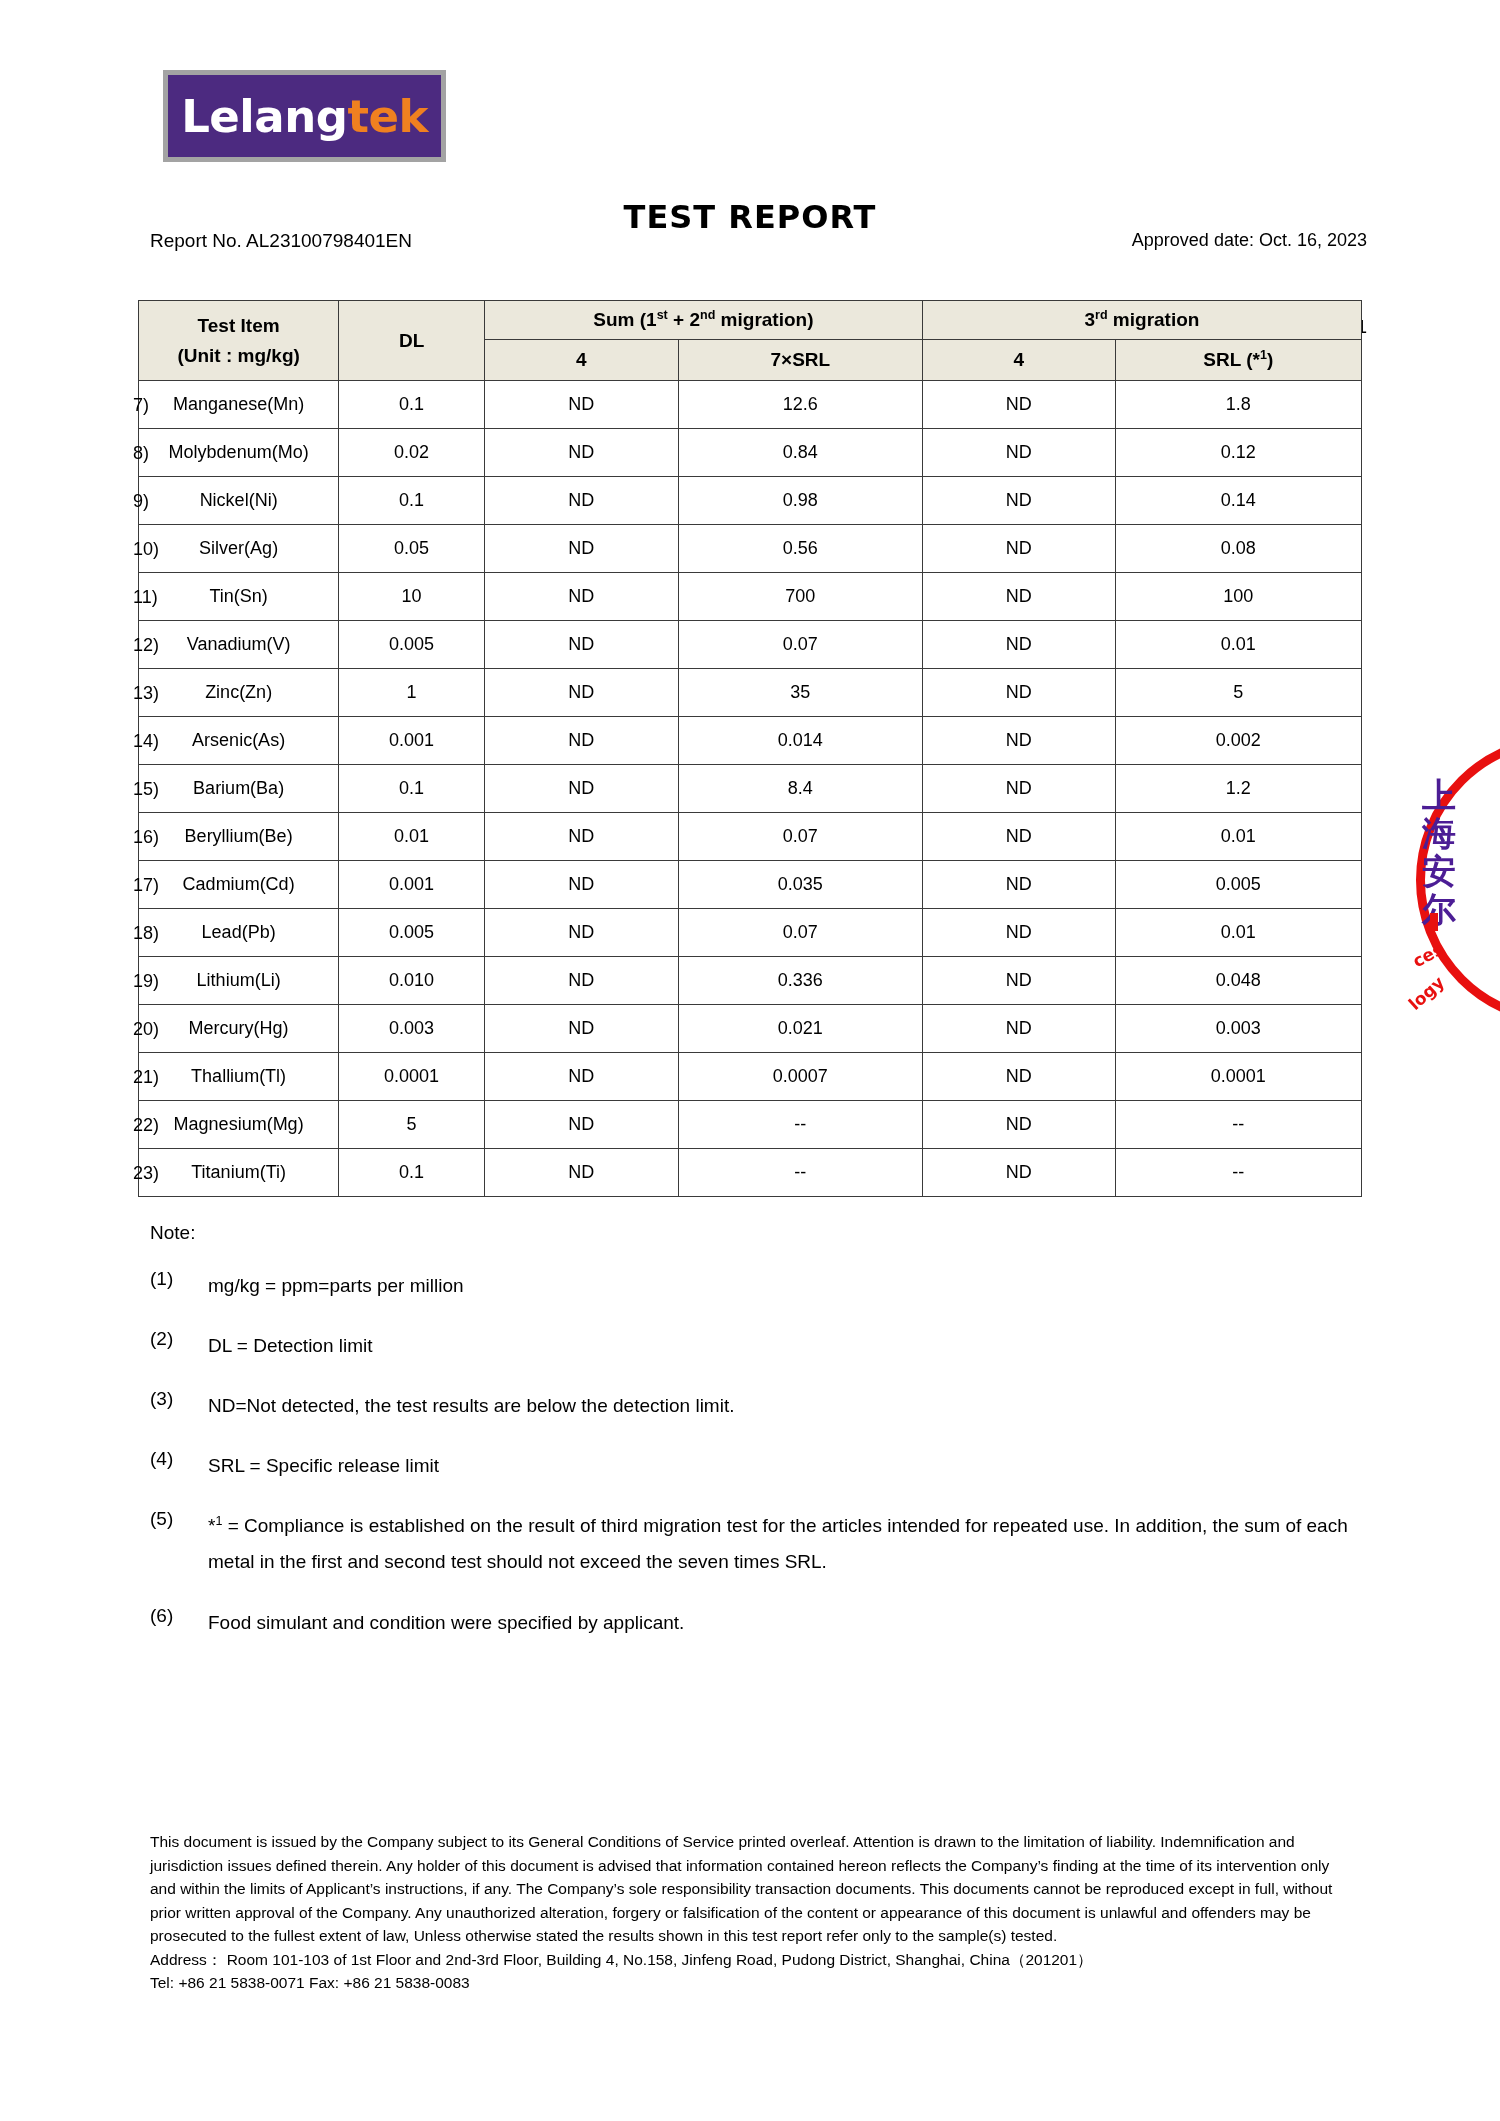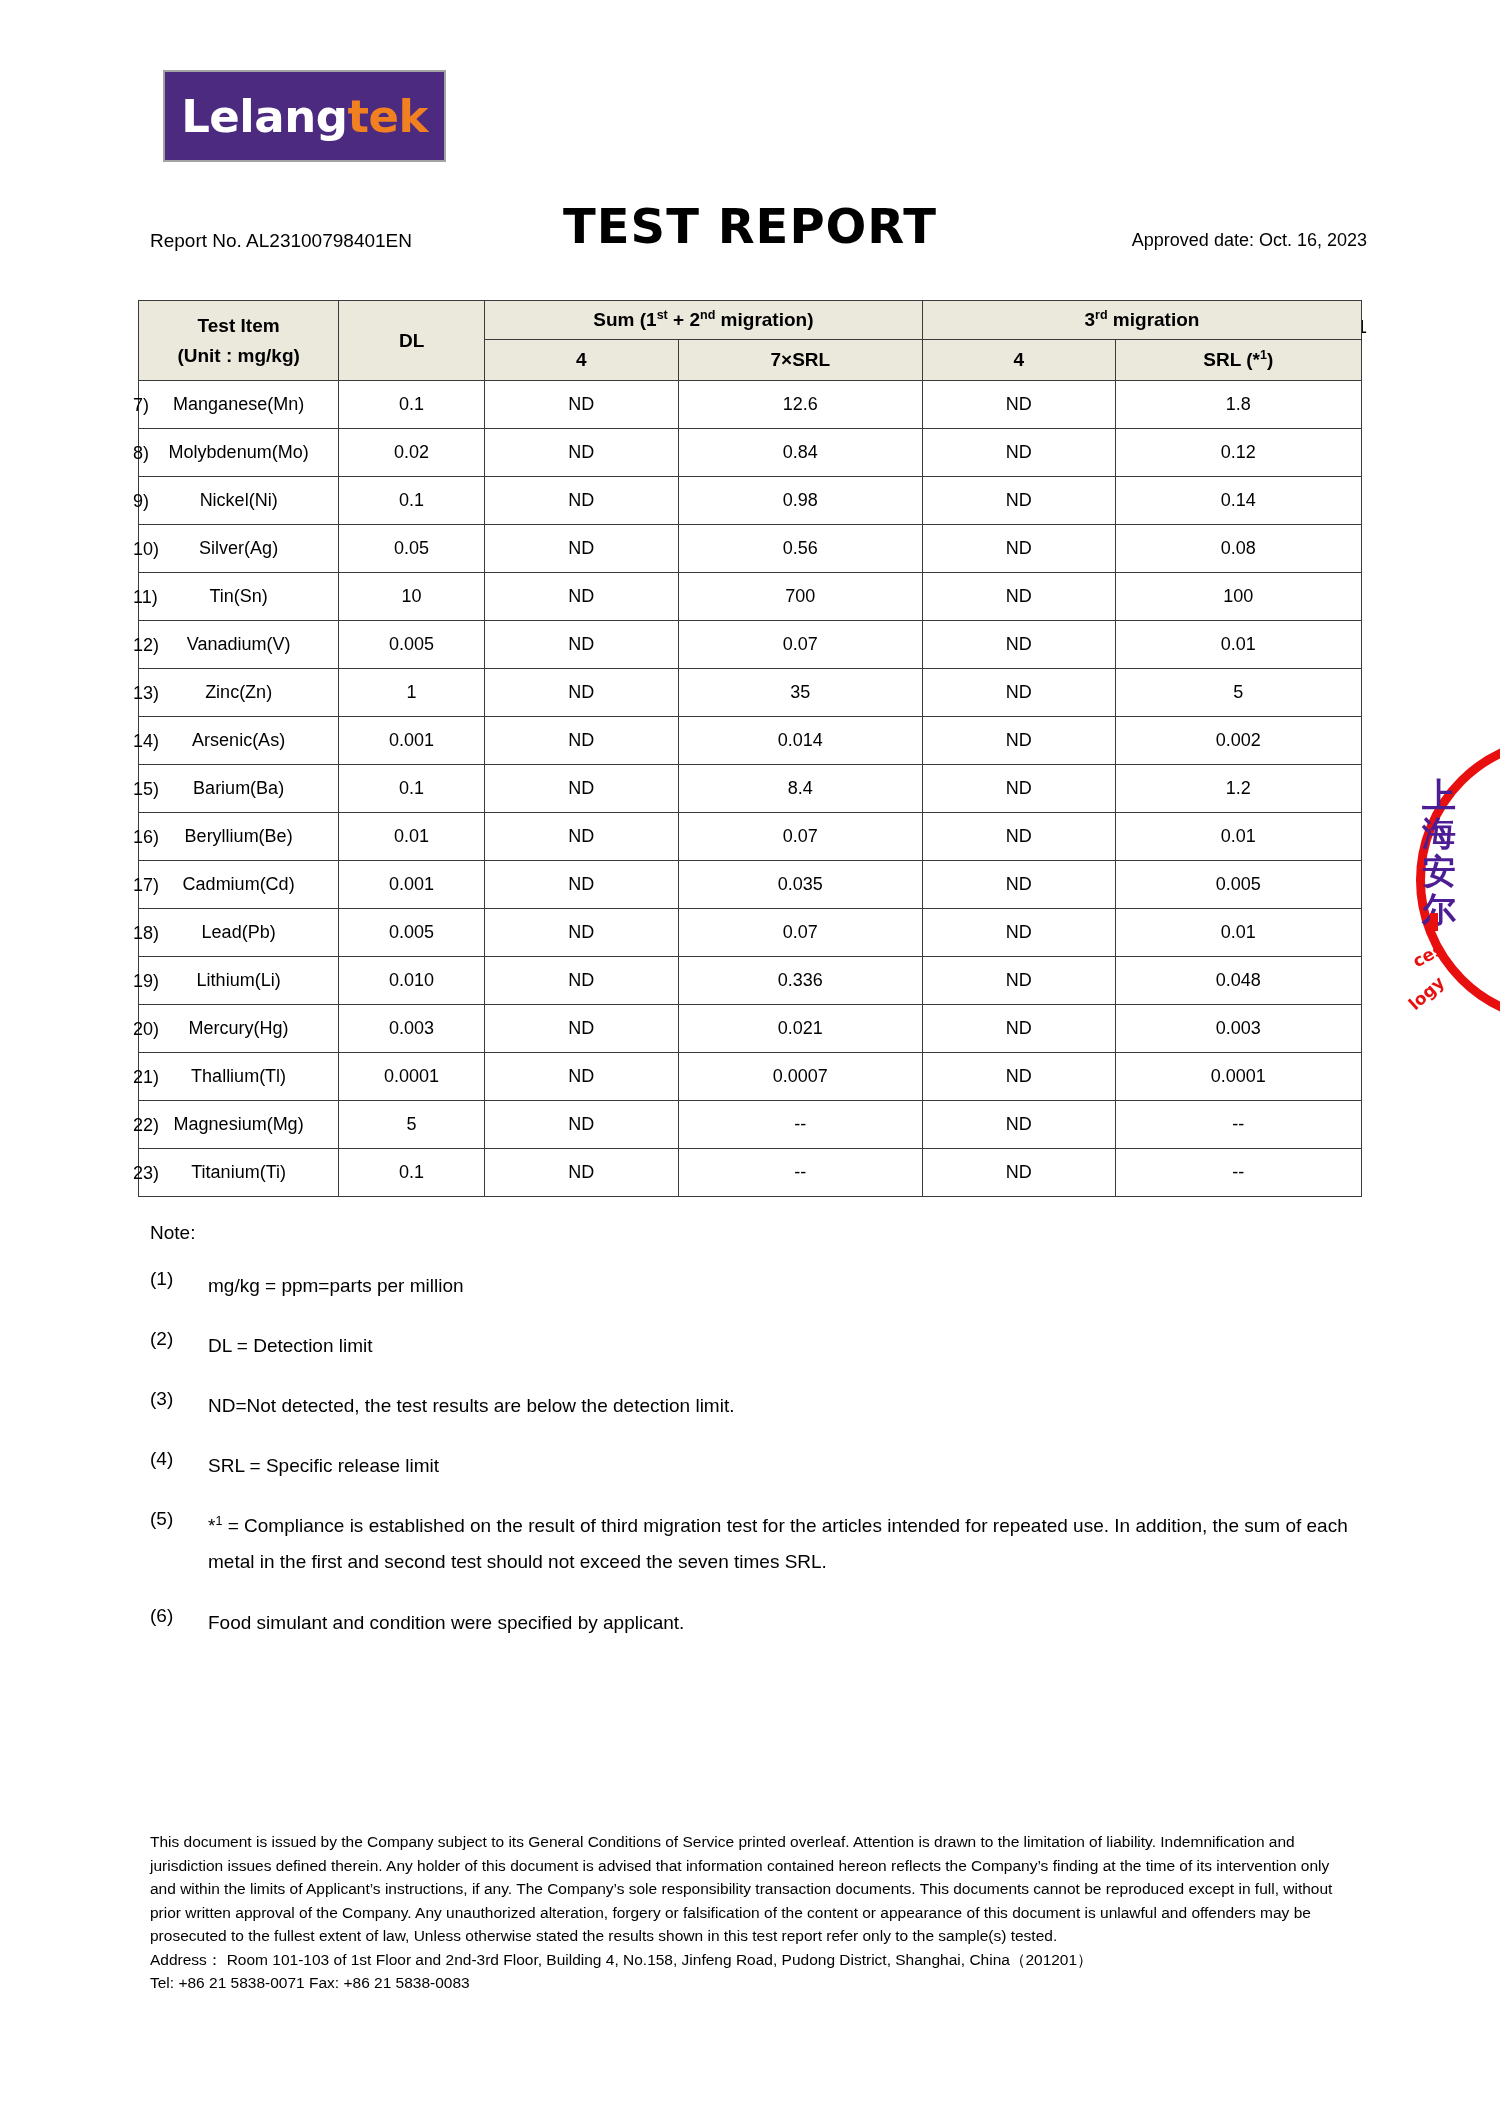--- a/index.html
+++ b/index.html
@@ -21,21 +21,21 @@
   }
 
   
   .logo-box {
     position: absolute;
     left: 163px;
     top: 70px;
     width: 283px;
     height: 92px;
     background: #4c2a80;
-    border: 2px solid #a3a3a3;
+    border: 5px solid #a3a3a3;
     box-sizing: border-box;
     display: flex;
     align-items: center;
     justify-content: center;
   }
   .logo-text {
     font-family: "DejaVu Sans", sans-serif;
     font-size: 45px;
     font-weight: bold;
     letter-spacing: -0.5px;
@@ -53,21 +53,21 @@
     font-size: 19px;
     white-space: nowrap;
   }
   .main-title {
     position: absolute;
     left: 0;
     right: 0;
     top: 198px;
     text-align: center;
     font-family: "DejaVu Sans", sans-serif;
-    font-size: 48px;
+    font-size: 32px;
     font-weight: bold;
     letter-spacing: 1px;
   }
   .approved-date {
     position: absolute;
     right: 133px;
     top: 230px;
     font-size: 18px;
     white-space: nowrap;
   }

